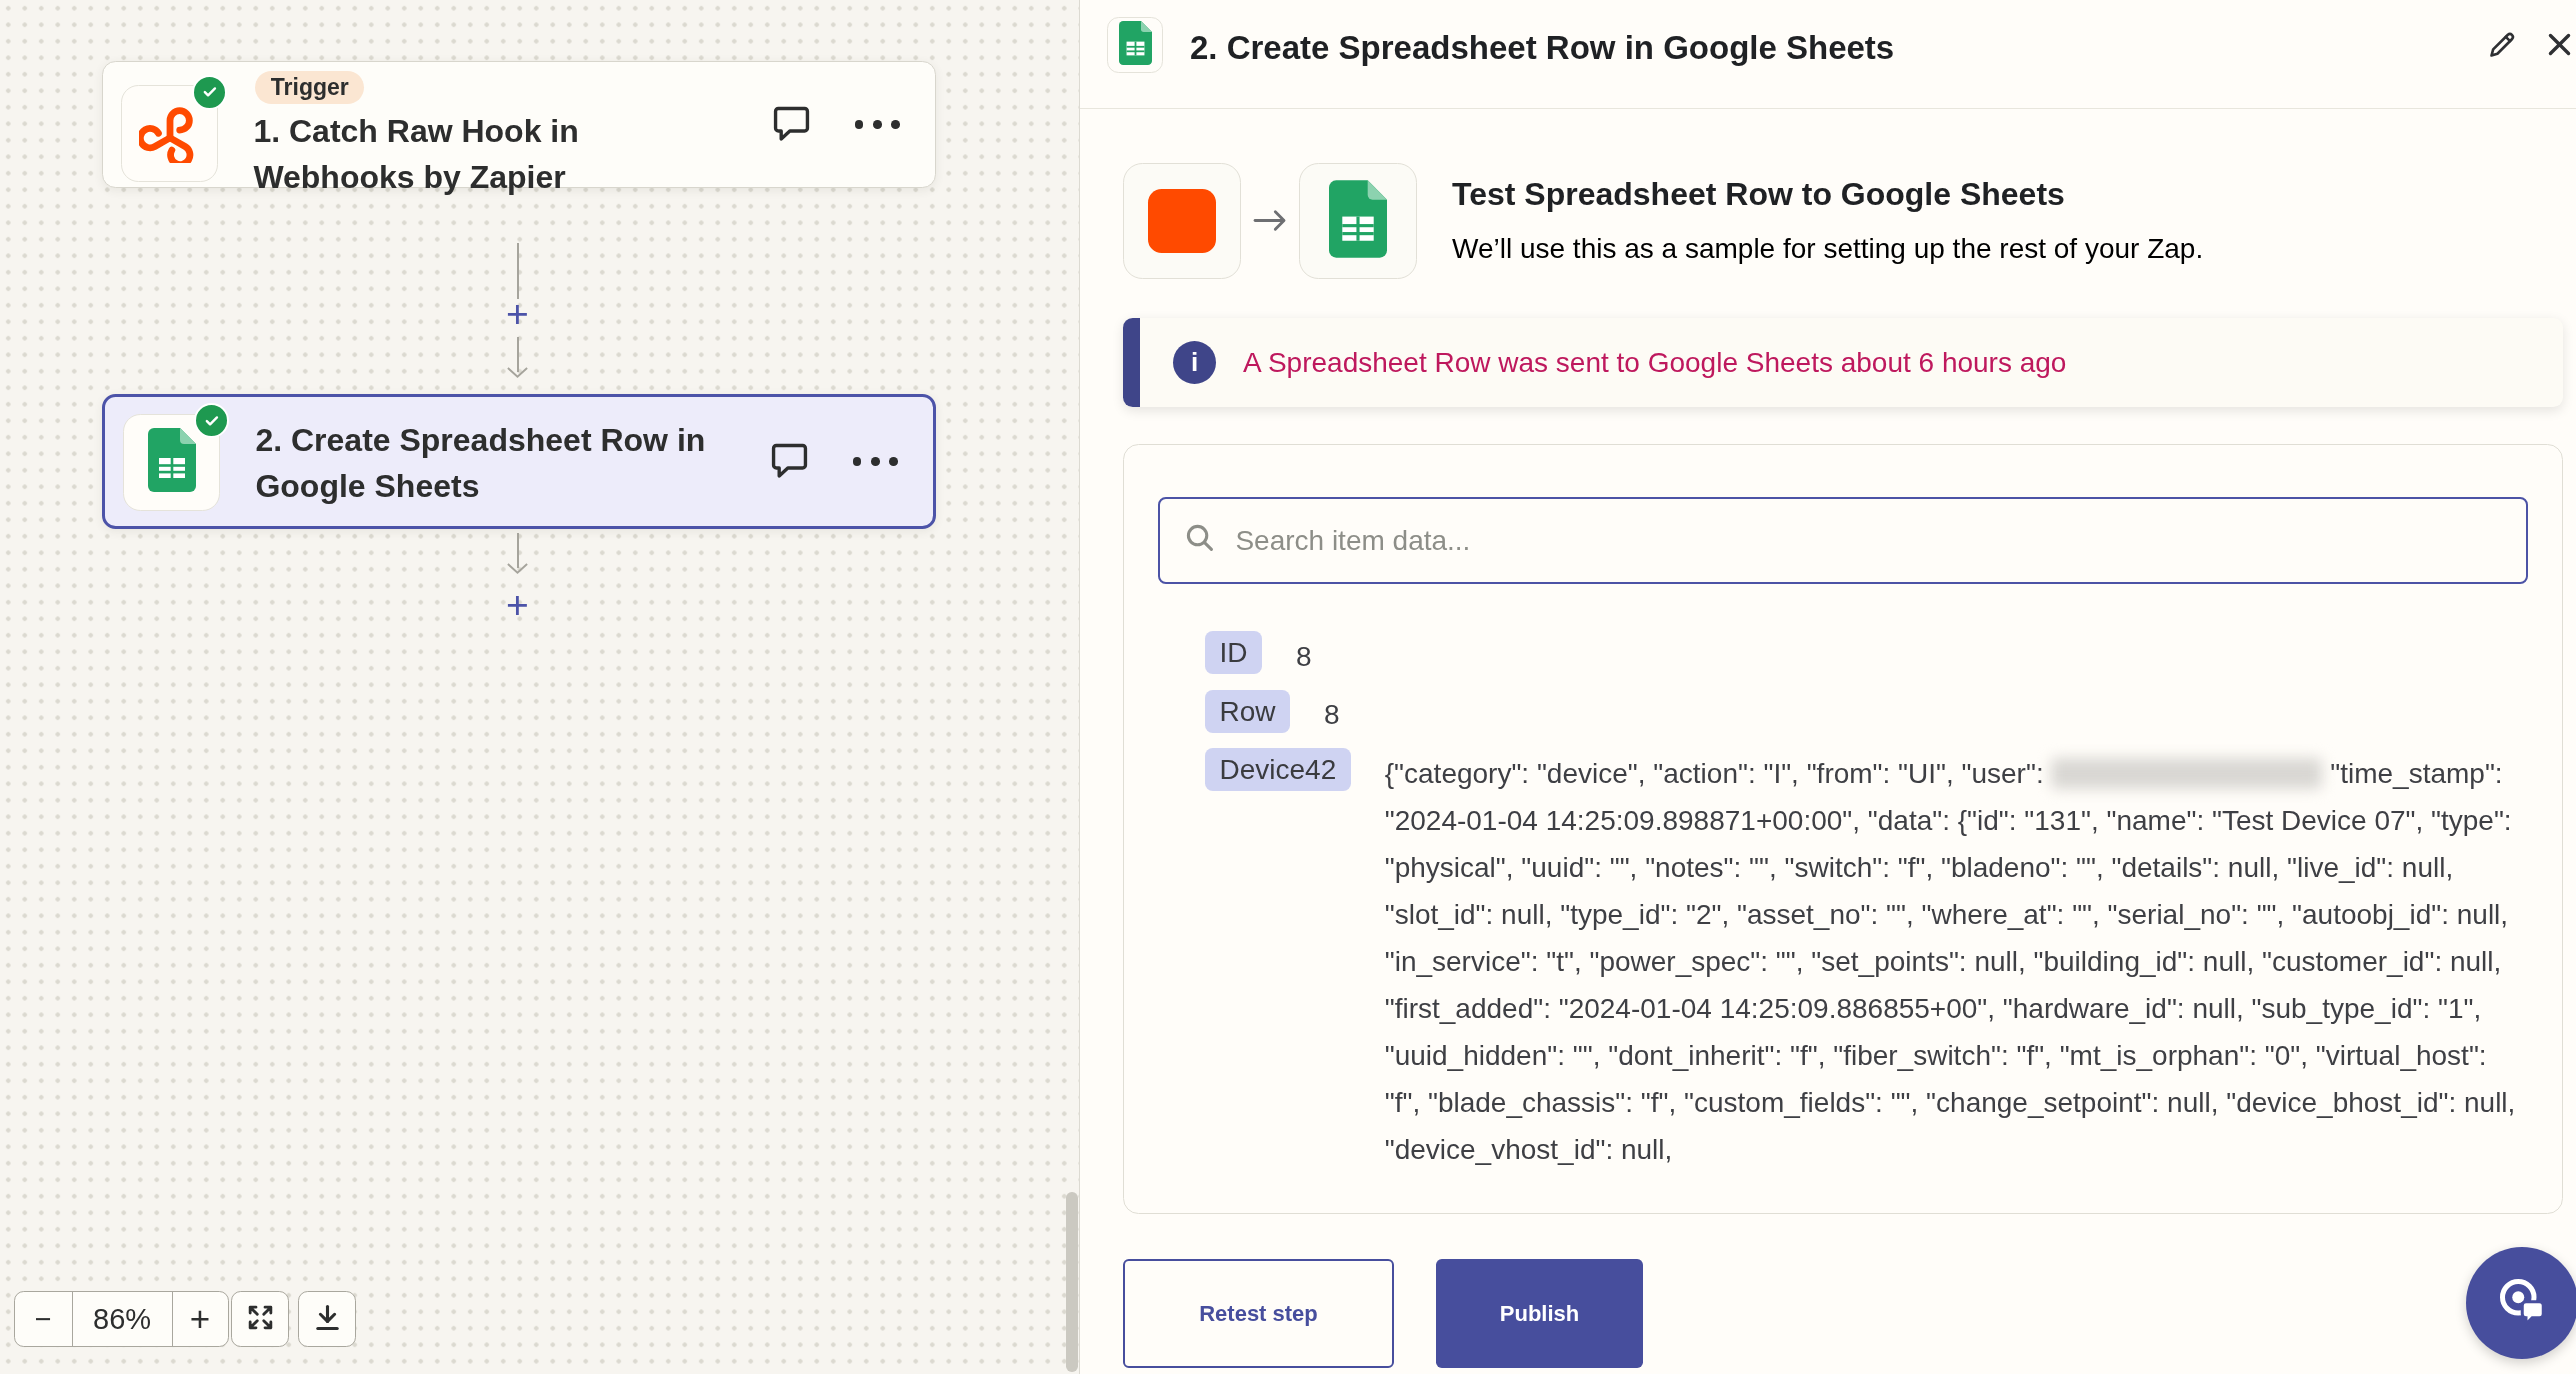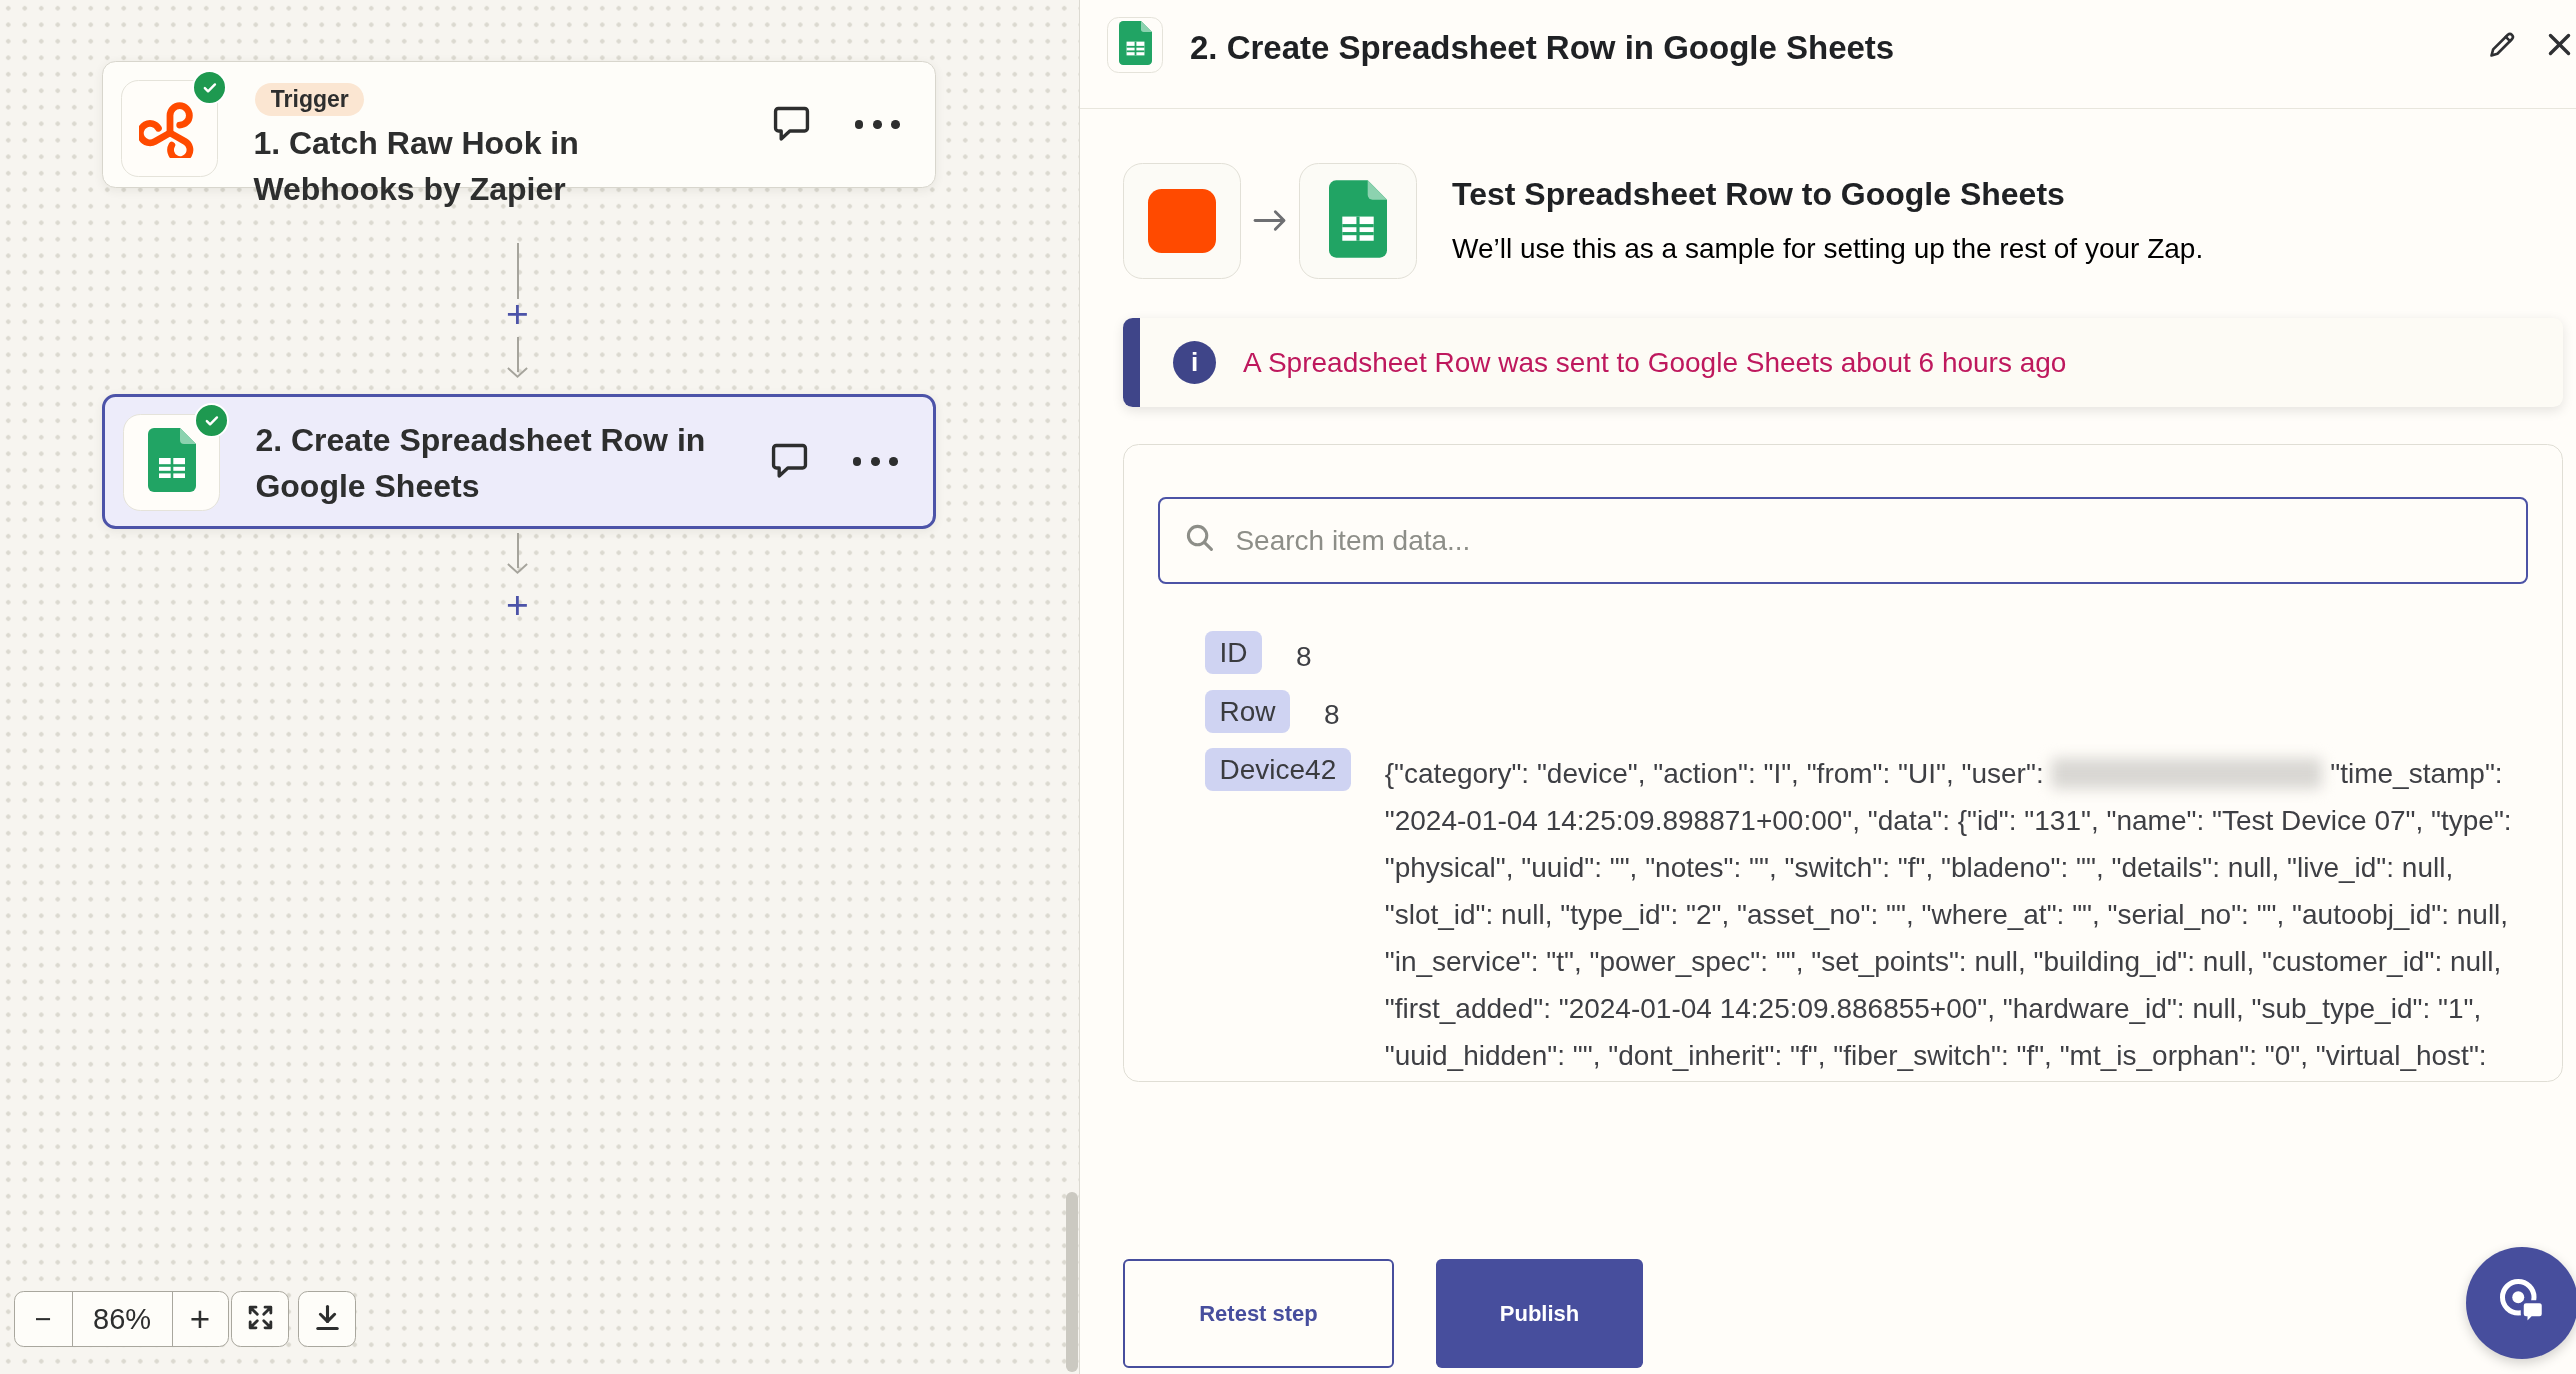--- a/index.html
+++ b/index.html
@@ -109,21 +109,21 @@
   }
   .banner-bar { position:absolute; left:0; top:0; width:17.4px; height:89px; background:#3F4589; border-radius:9.7px 0 0 9.7px; }
   .info-circle {
     position:absolute; left:50px; top:23px; width:43px; height:43px; border-radius:50%;
     background:#3F4589; color:#FFFFFF; font-size:26px; font-weight:700;
     display:flex; align-items:center; justify-content:center;
   }
   .banner-text { position:absolute; left:120px; top:29px; font-size:28px; color:#be185d; }
 
   .data-card {
-    left:43px; top:444px; width:1440px; height:638px;
+    left:43px; top:444px; width:1440px; height:770px;
     background:#FFFDF9; border:1.9px solid #E0DED5; border-radius:15.5px;
     overflow:hidden;
   }
   .search-box {
     position:absolute; left:34px; top:52px; width:1370px; height:87px;
     background:#FFFDF9; border:2.9px solid #4C53A6; border-radius:7.8px;
     display:flex; align-items:center; padding:0 23px;
   }
   .search-box input {
     flex:1; border:none; outline:none; background:transparent;
@@ -156,21 +156,21 @@
     left:2466px; top:1247px; width:112px; height:112px; border-radius:50%;
     background:#474E9D; display:flex; align-items:center; justify-content:center;
     box-shadow:0 3.9px 11.6px rgba(0,0,0,0.18); cursor:pointer;
   }
 </style>
 </head>
 <body>
 
 <div class="abs canvas">
 
-  <div class="abs step-card" style="top:61px; height:127px;">
+  <div class="abs step-card" style="top:61px; height:127px;align-items:center;">
     <div class="icon-tile">
       <span>
         <svg width="62" height="62" viewBox="0 0 64 64">
           <g fill="none" stroke="#FF4A00" stroke-width="7" stroke-linecap="round">
             <path d="M32 38 L32 20 a10 10 0 1 1 10 10"></path>
             <path d="M32 38 L32 20 a10 10 0 1 1 10 10" transform="rotate(120 32 38)"></path>
             <path d="M32 38 L32 20 a10 10 0 1 1 10 10" transform="rotate(240 32 38)"></path>
           </g>
         </svg>
       </span>

